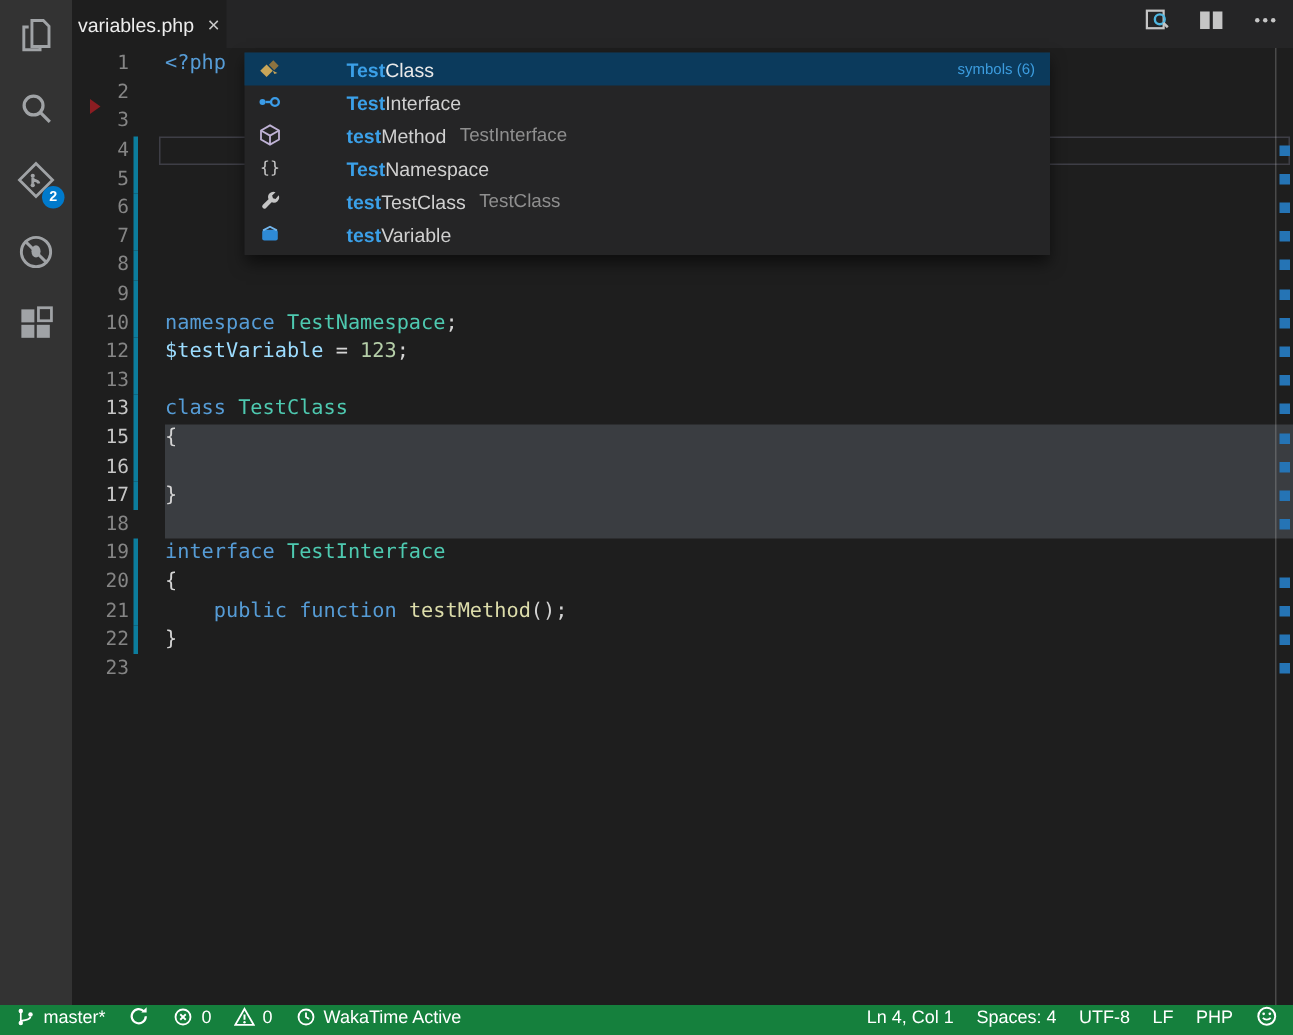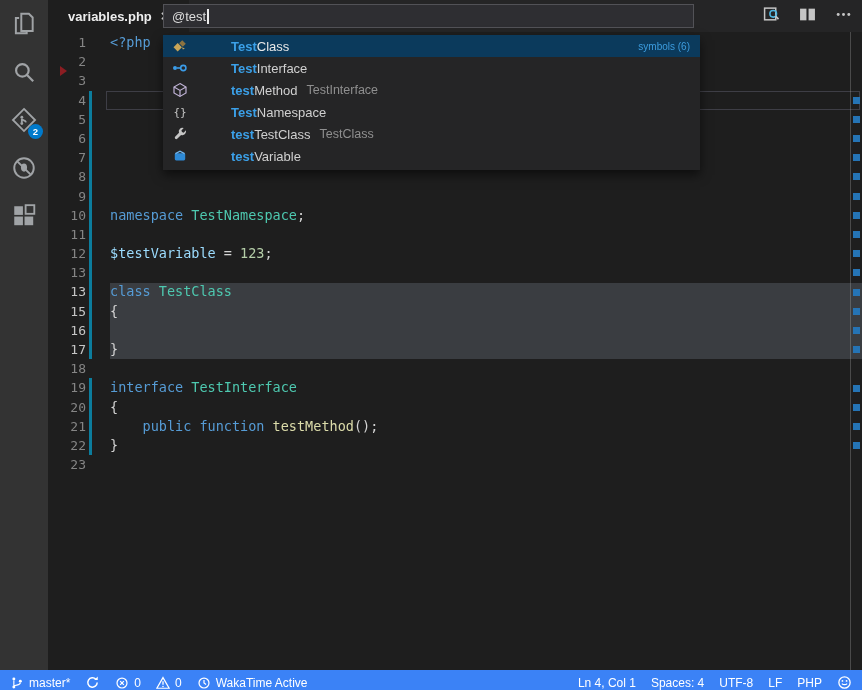--- a/index.html
+++ b/index.html
@@ -7,21 +7,21 @@
        font-family:"Liberation Sans",sans-serif;color:#CCC;-webkit-font-smoothing:antialiased;}
   
   .activity-bar{position:absolute;left:0;top:0;width:48px;bottom:20px;background:#333333;z-index:5;}
   .ab-item{position:relative;width:48px;height:48px;display:flex;align-items:center;justify-content:center;cursor:pointer;}
   .ab-item svg{display:block;}
   .ab-badge{position:absolute;right:5px;bottom:5px;width:15px;height:15px;border-radius:50%;
             background:#007ACC;color:#fff;font-size:9.5px;display:flex;align-items:center;justify-content:center;font-weight:bold;}
   
   .tabbar{position:absolute;left:48px;right:0;top:0;height:32px;background:#252526;z-index:4;}
   .tab{position:absolute;left:0;top:0;height:32px;background:#1E1E1E;display:flex;align-items:center;
-       padding:0 20px;gap:9px;cursor:pointer;font-weight:bold;}
+       padding:0 4px;gap:9px;cursor:pointer;}
   .tab-label{color:#EDEDED;font-size:13px;}
   .tab-close{color:#C8C8C8;font-size:14px;line-height:1;cursor:pointer;}
   .editor-actions{position:absolute;right:6px;top:0;height:32px;display:flex;align-items:center;gap:10px;}
   .ea-btn{width:26px;height:24px;display:flex;align-items:center;justify-content:center;cursor:pointer;}
   
   .editor{position:absolute;left:48px;top:32px;right:0;bottom:20px;background:#1E1E1E;overflow:hidden;}
   .deco{position:absolute;}
   .code-lines{position:absolute;left:0;top:1px;right:0;}
   .code-line{position:relative;height:19.2px;line-height:19.2px;
              font-family:"DejaVu Sans Mono",monospace;font-size:13.5px;}
@@ -47,22 +47,22 @@
            box-shadow:0 5px 10px rgba(0,0,0,.55);padding-bottom:3px;}
   .qo-row{position:relative;height:22px;display:flex;align-items:center;padding:0 10px 0 9px;cursor:pointer;font-size:13px;}
   .qo-row.sel{background:#0B3A5C;}
   .qo-icon{width:16px;height:16px;margin-right:7px;flex:0 0 16px;display:flex;align-items:center;justify-content:center;}
   .qo-match{color:#3BA0E8;font-weight:bold;margin-left:36px;}
   .qo-rest{color:#D0D0D0;}
   .qo-row.sel .qo-rest{color:#E8E8E8;}
   .qo-detail{color:#8F8F8F;font-size:12.5px;margin-left:9px;}
   .qo-badge{margin-left:auto;color:#3C9CDE;font-size:10px;}
   
-  .statusbar{position:absolute;left:0;right:0;bottom:0;height:20px;background:#3b82f6;color:#FFF;
-             display:flex;align-items:flex-end;justify-content:space-between;font-size:12px;z-index:6;
+  .statusbar{position:absolute;left:0;right:0;bottom:0;height:20px;background:#15803d;color:#FFF;
+             display:flex;align-items:flex-start;justify-content:space-between;font-size:12px;z-index:6;
              padding:0 10px;box-sizing:border-box;}
   .sb-group{display:flex;align-items:center;gap:15px;}
   .sb-item{display:flex;align-items:center;gap:5px;cursor:pointer;white-space:nowrap;}
   .sb-item svg{display:block;}
 </style>
 </head>
 <body>
 
 <div class="app">
 
@@ -199,25 +199,20 @@
         </div>
         <div class="code-line">
           <span class="ln">9</span>
           <span class="modbar"></span>
           <span class="ctext"></span>
         </div>
         <div class="code-line">
           <span class="ln">10</span>
           <span class="modbar"></span>
           <span class="ctext"><span class="tk-kw">namespace</span><span class="tk-pl"> </span><span class="tk-type">TestNamespace</span><span class="tk-pl">;</span></span>
-        </div>
-        <div class="code-line">
-          <span class="ln">11</span>
-          <span class="modbar"></span>
-          <span class="ctext"></span>
         </div>
         <div class="code-line">
           <span class="ln">12</span>
           <span class="modbar"></span>
           <span class="ctext"><span class="tk-var">$testVariable</span><span class="tk-pl"> = </span><span class="tk-num">123</span><span class="tk-pl">;</span></span>
         </div>
         <div class="code-line">
           <span class="ln">13</span>
           <span class="modbar"></span>
           <span class="ctext"></span>
@@ -286,24 +281,20 @@
         <div class="ov-mark" style="top: 295px;"></div>
         <div class="ov-mark" style="top: 314.2px;"></div>
         <div class="ov-mark" style="top: 352.6px;"></div>
         <div class="ov-mark" style="top: 371.8px;"></div>
         <div class="ov-mark" style="top: 391px;"></div>
         <div class="ov-mark" style="top: 410.2px;"></div>
       </div>
   <div class="del-marker deco" style="top: 34.4px;"></div>
     </div>
 
-  <div class="qo-input">
-    <span>@test</span>
-    <span class="caret"></span>
-  </div>
   <div class="qo-list">
       <div class="qo-row sel">
         <span class="qo-icon">
           <svg width="16" height="16" viewBox="0 0 16 16" xmlns="http://www.w3.org/2000/svg">
             <path d="M1.5 9.2 L5.7 5 9.9 9.2 5.7 13.4Z" fill="#C8A558"></path>
             <path d="M7.2 5.2 L10.2 2.2 13.8 5.8 10.8 8.8Z" fill="#8C7340"></path>
             <path d="M9.9 9.2 l3 1.4 -2 .8z" fill="#C8A558"></path>
           </svg>
         </span>
         <span><span class="qo-match">Test</span><span class="qo-rest">Class</span></span>

